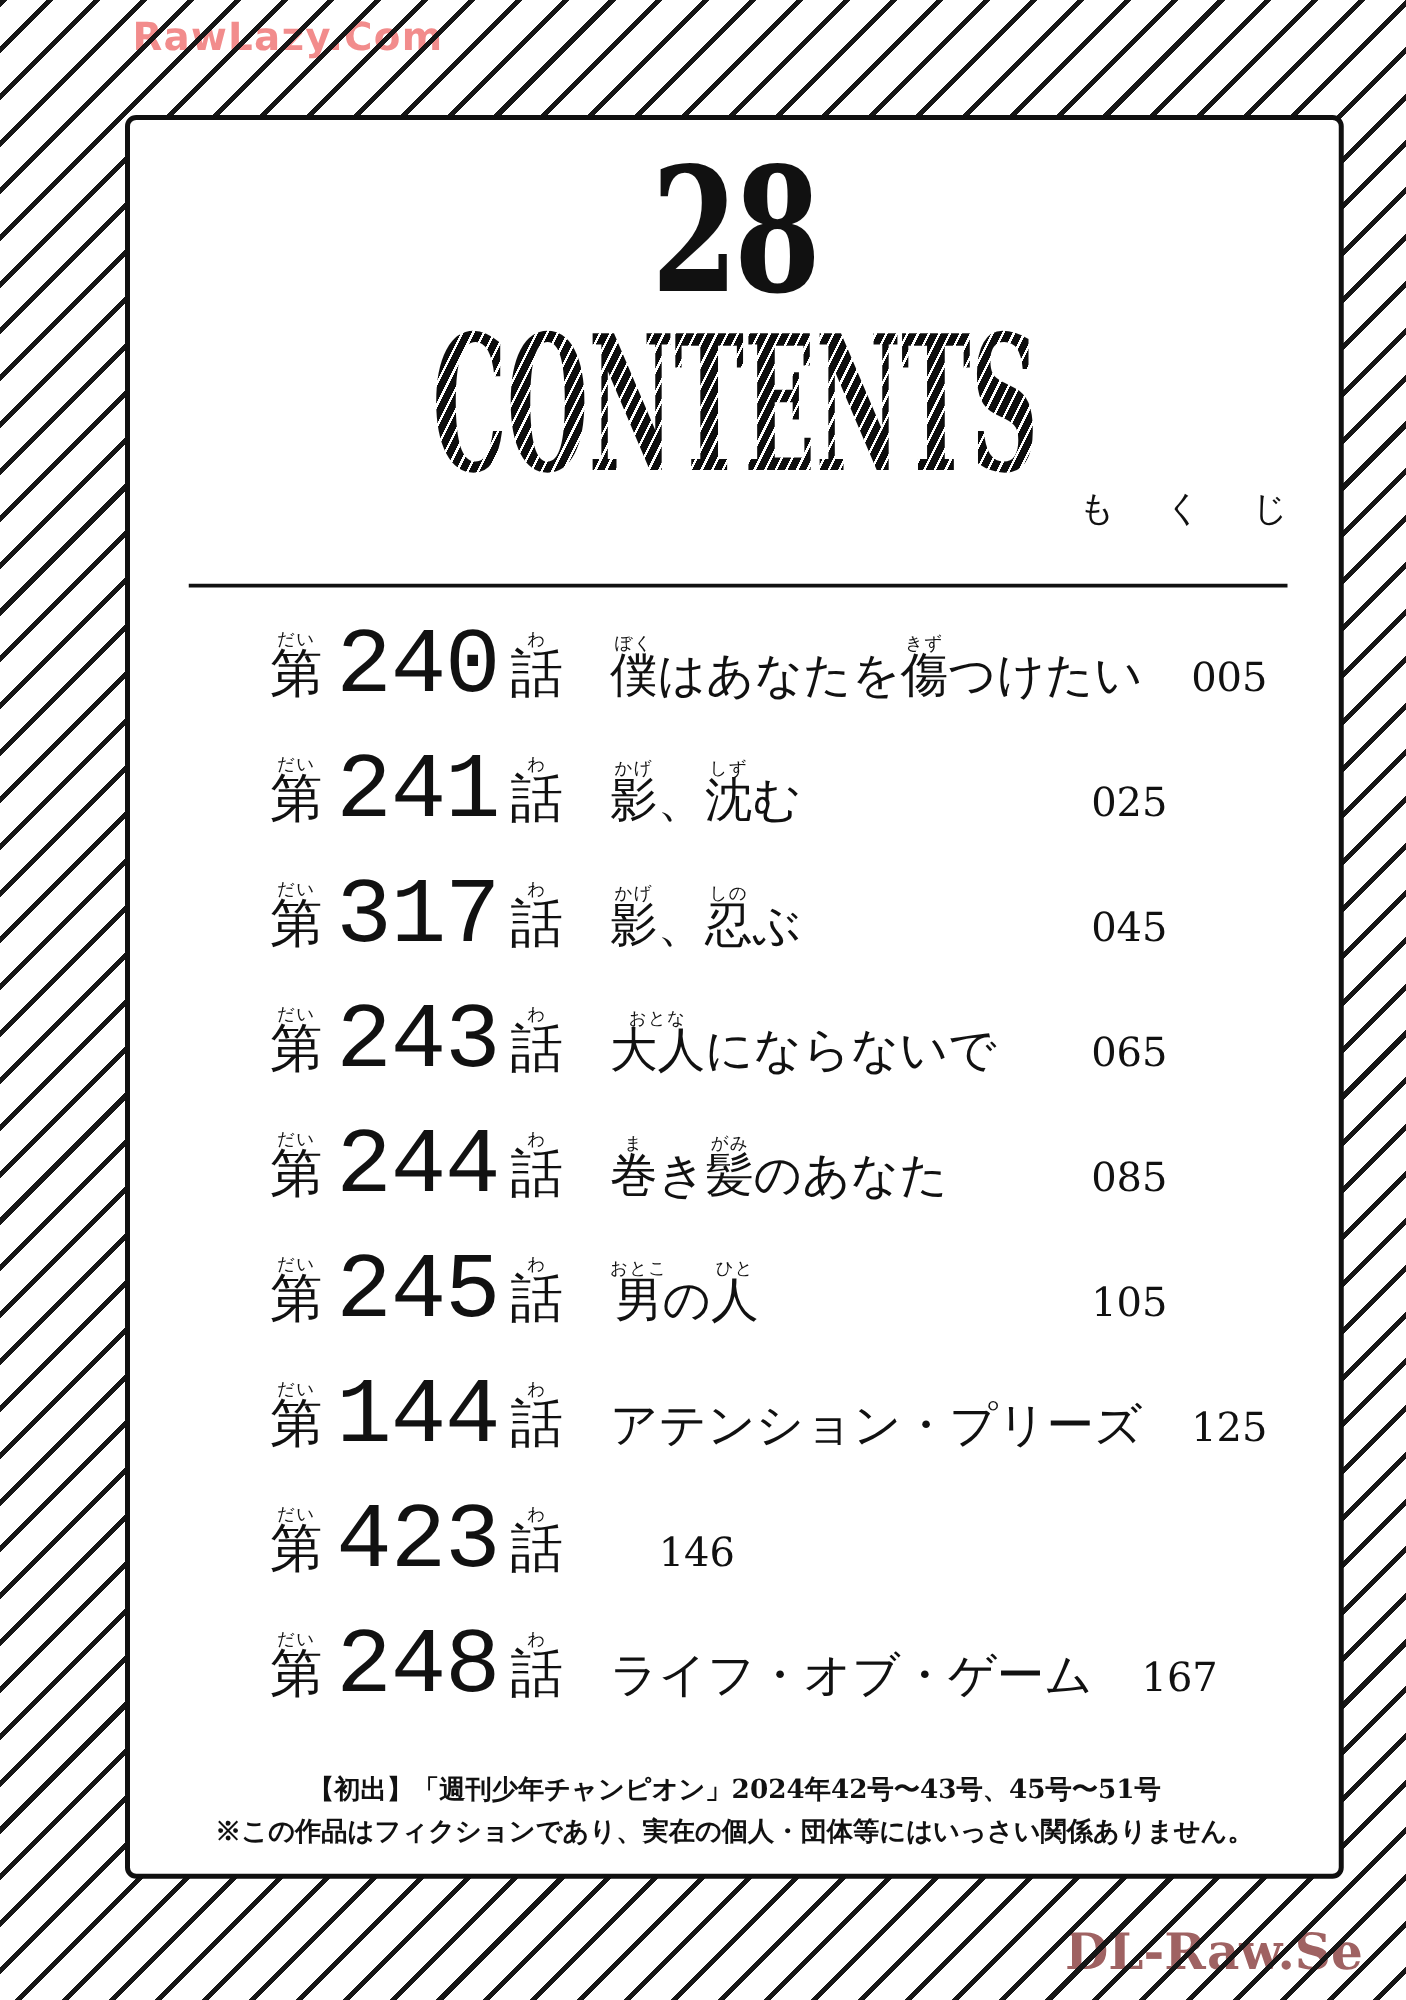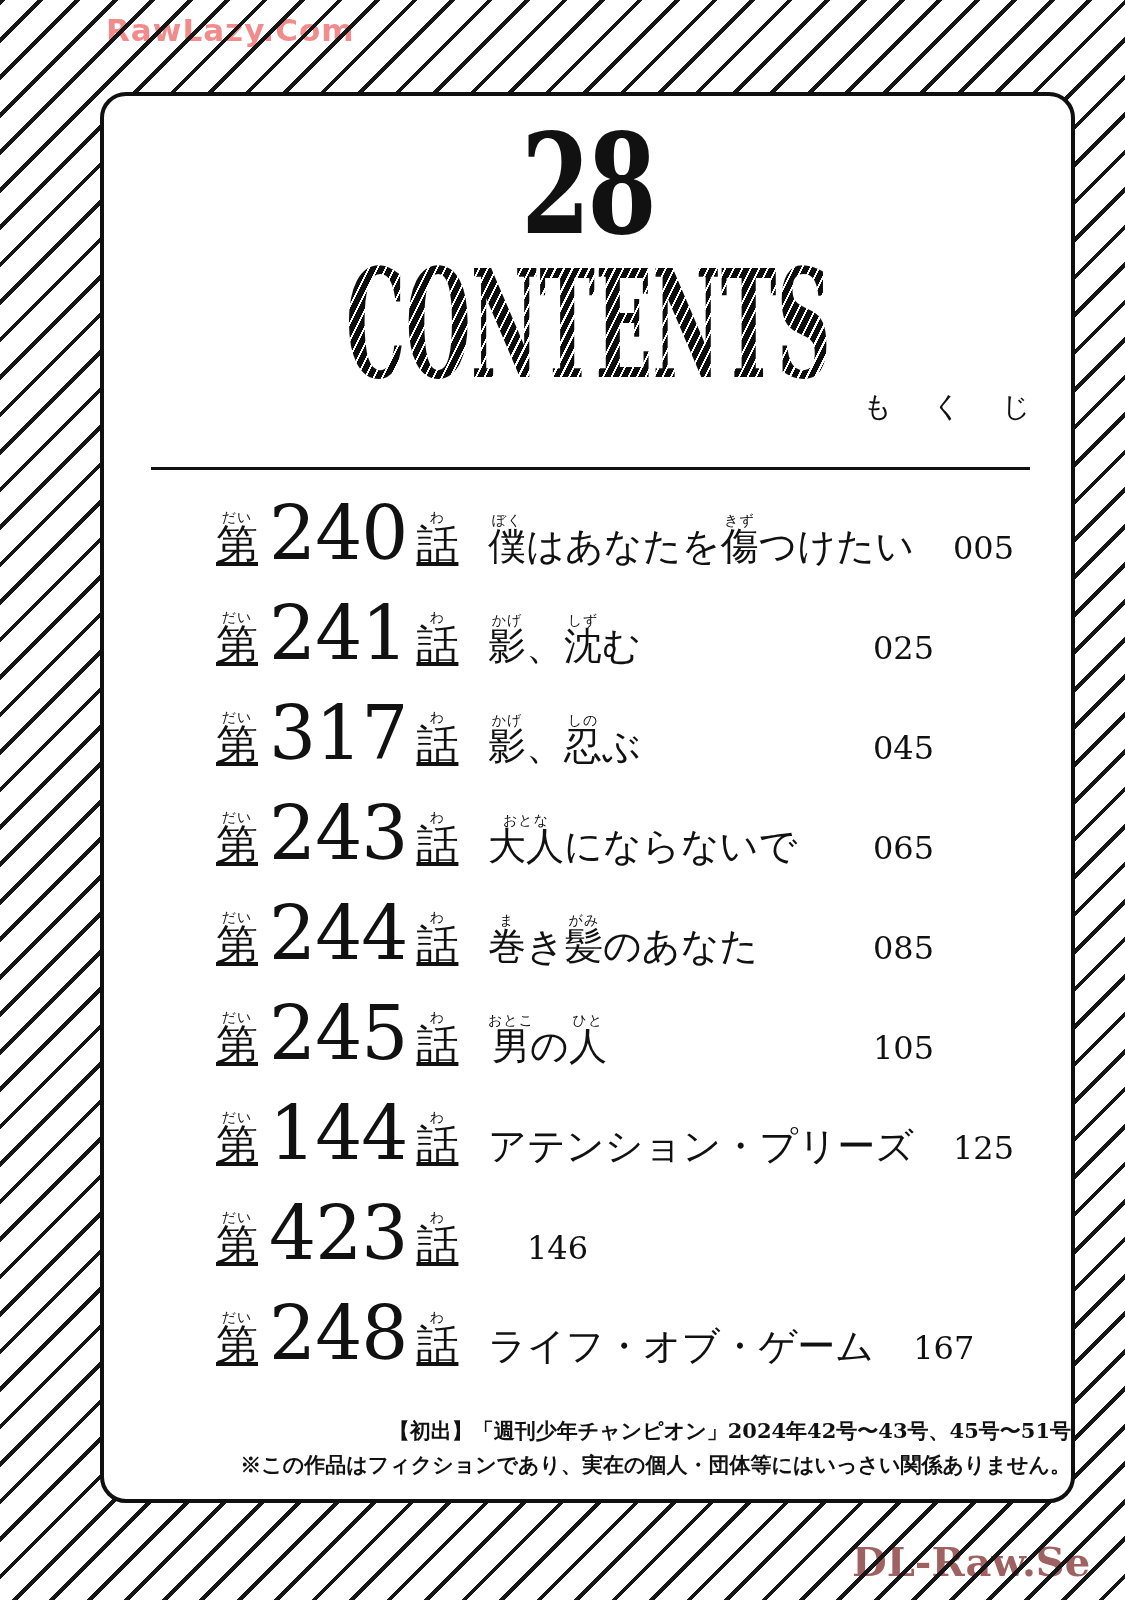--- a/index.html
+++ b/index.html
@@ -31,21 +31,21 @@
     font-family:"DejaVu Serif","Liberation Serif",serif;
     font-weight:bold; font-size:40px;
     color:#9f6262;
   }
 
   .card {
     position:absolute; left:100px; top:92px;
     width:975px; height:1411px; box-sizing:border-box;
     background:#ffffff;
     border:4px solid #101010;
-    border-radius:26px;
+    border-radius:9px;
     z-index:3;
   }
 
   .volume {
     position:absolute; top:20px; left:0; right:0;
     text-align:center;
     font-size:138px; line-height:1; font-weight:bold;
     letter-spacing:-4px;
     transform:scaleX(0.72);
   }
@@ -73,32 +73,32 @@
     position:absolute; top:371px; left:47px;
     width:879px; height:3px; background:#111;
   }
 
   .toc { position:absolute; top:400px; left:112px; width:718px; }
   .toc-row {
     display:flex; align-items:baseline;
     height:100px; line-height:1;
   }
   .chap { flex:none; width:272px; white-space:nowrap; }
-  .chap ruby { font-size:42px;text-decoration:underline; }
+  .chap ruby { font-size:42px; }
   .chap rt, .title rt {
     font-size:14px; letter-spacing:1px; line-height:1.1;
     text-align:center;
   }
-  .num { font-size:74px; letter-spacing:-1px; margin:0 4px 0 6px; }
+  .num { font-size:74px; letter-spacing:-1px; margin:0 4px 0 6px;font-family:Liberation Mono, monospace; }
   .title { flex:1; font-size:38px; white-space:nowrap; }
   .pagenum { flex:none; width:100px; text-align:right; font-size:32px; }
 
   .footer {
     position:absolute; top:1318px; left:0; right:0;
-    text-align:right;
+    text-align:center;
     font-size:21px; font-weight:bold; line-height:1.6;
   }
 </style>
 </head>
 <body>
 
 <div class="page">
 
   <div class="watermark-top">RawLazy.Com</div>
 

